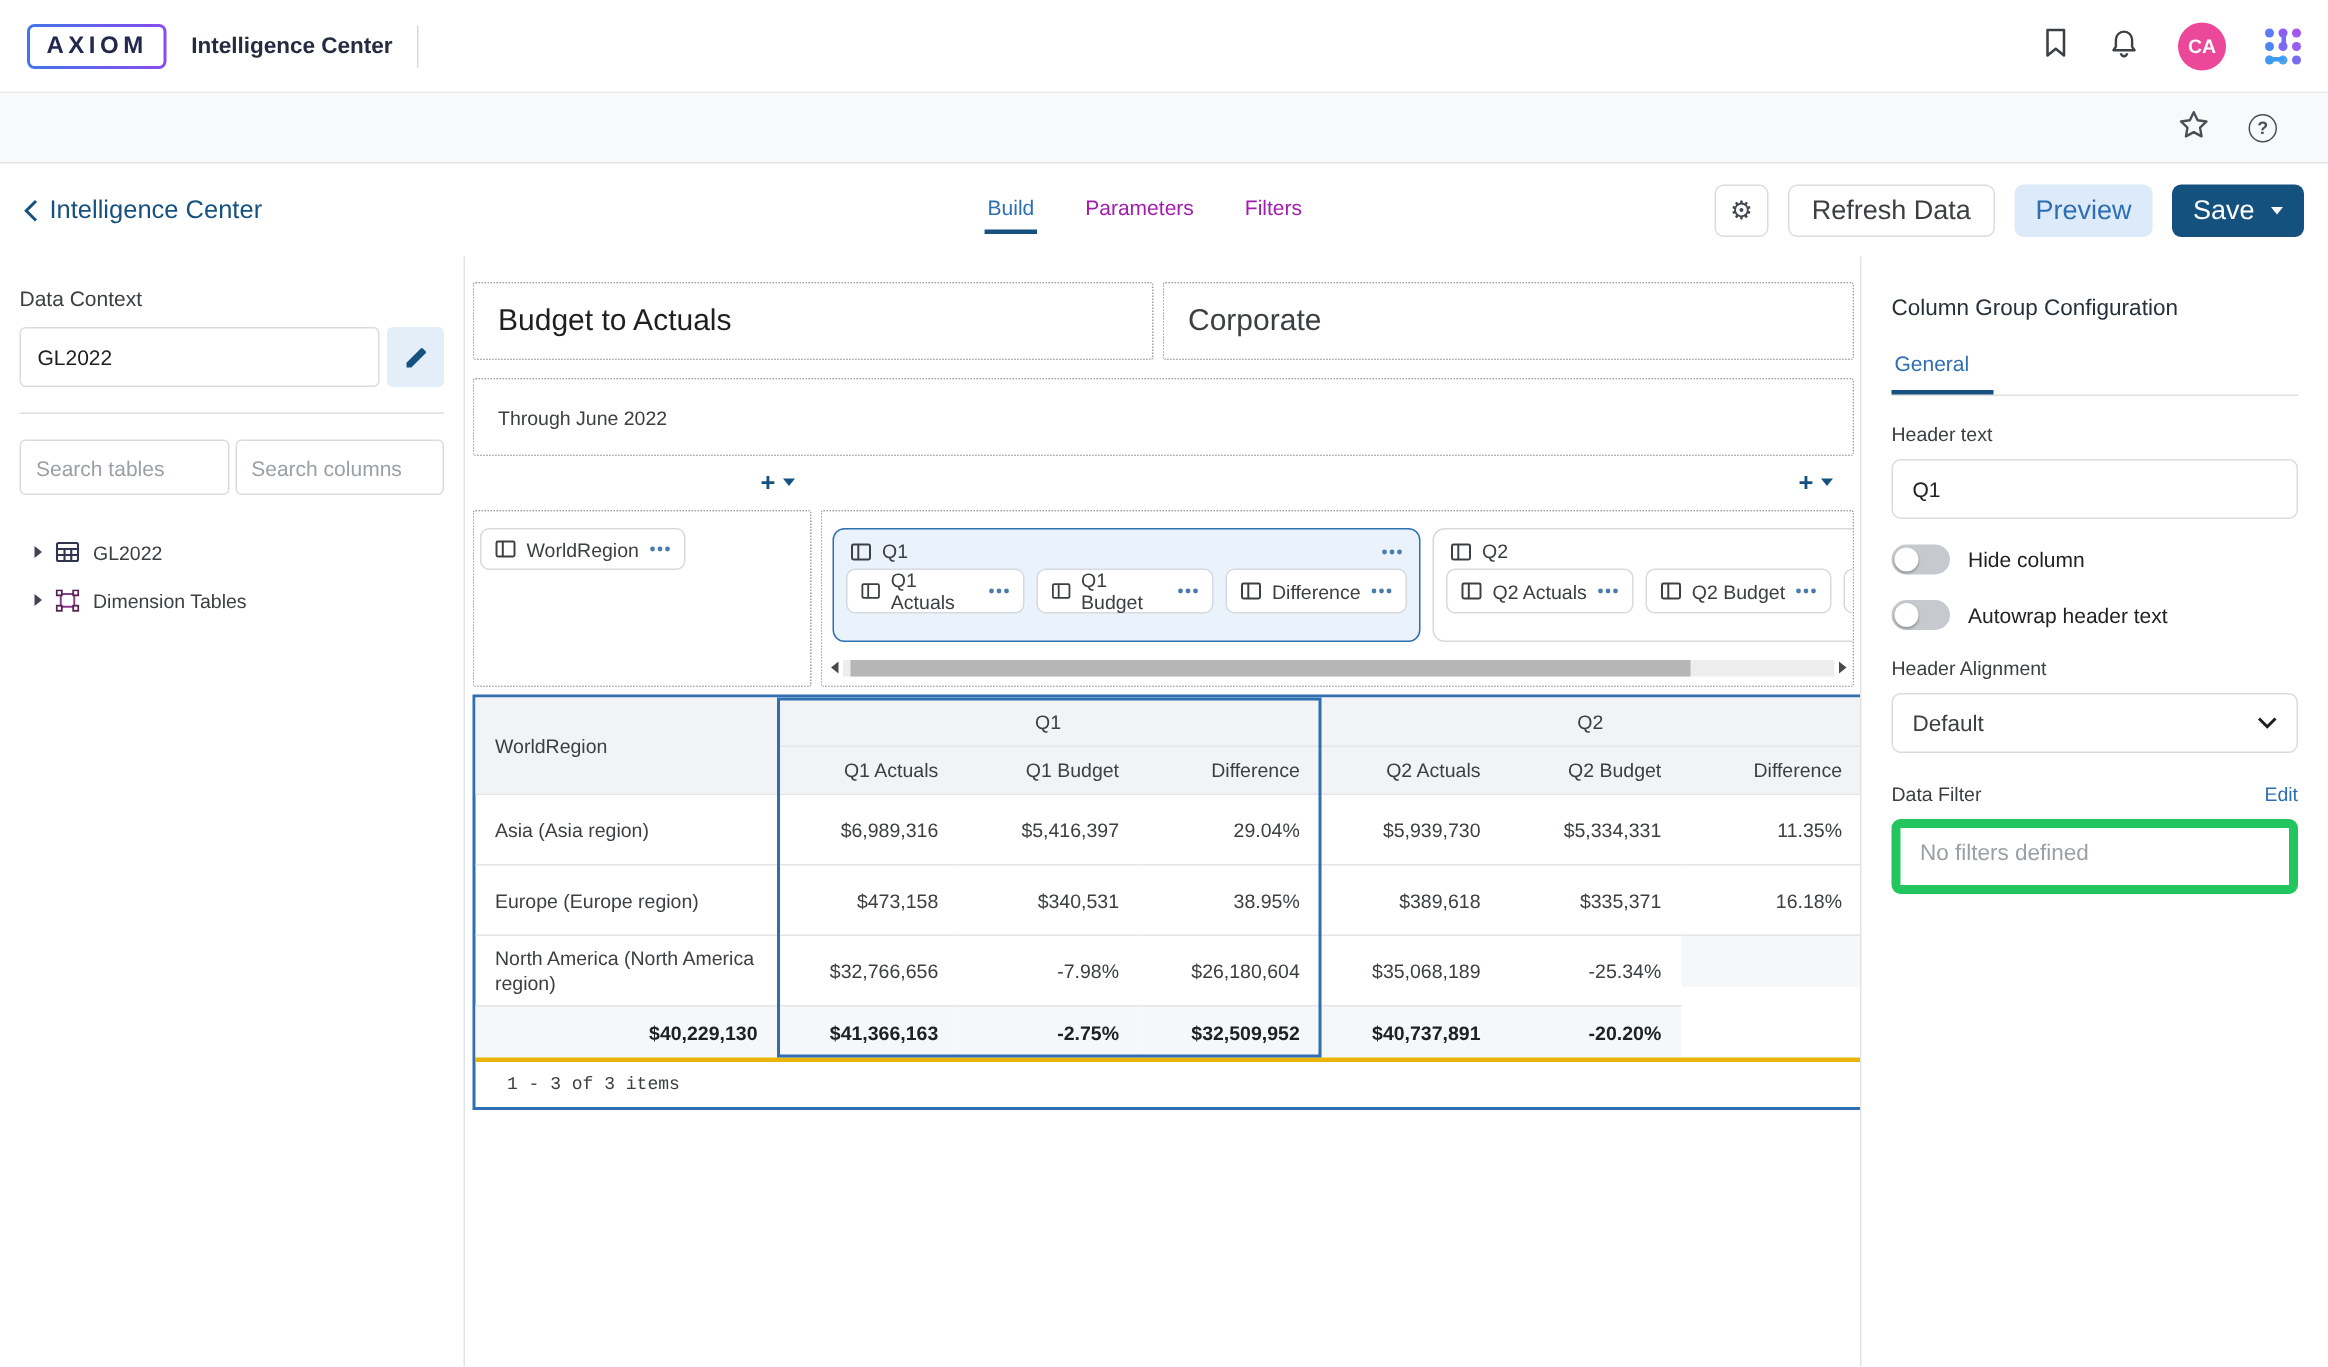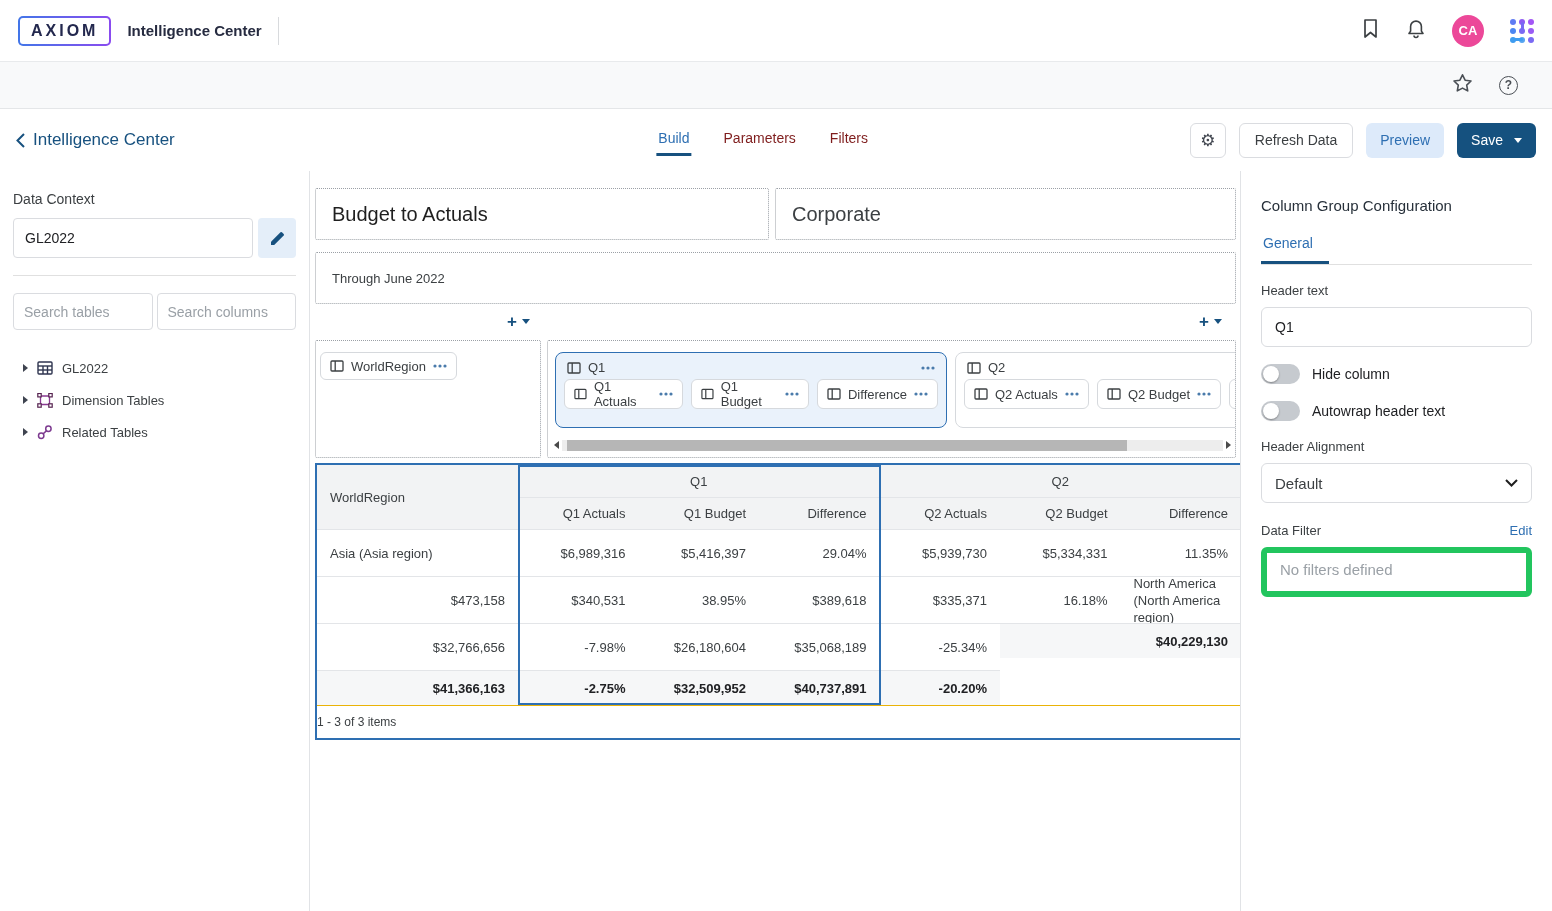--- a/index.html
+++ b/index.html
@@ -26,26 +26,26 @@
   
   .utilitybar { height:47px; background:#f8f9fa; border-bottom:1px solid #e4e6e8;
     display:flex; align-items:center; justify-content:flex-end; gap:26px; padding-right:34px; }
   .help-circle { width:19px; height:19px; border:1.7px solid #4a4f55; border-radius:50%;
     display:flex; align-items:center; justify-content:center; font-size:12px; font-weight:bold; color:#4a4f55; }
 
   
   .toolbar { height:62px; position:relative; display:flex; align-items:center; padding:0 16px; }
   .back-link { display:flex; align-items:center; gap:8px; color:#17517f; font-size:17px; font-weight:500; cursor:pointer; }
   .tabs { position:absolute; left:50%; transform:translateX(-56%); display:flex; gap:30px; }
-  .tab { font-size:14px; color:#7f1d1d; padding:10px 2px 14px; cursor:pointer; position:relative; }
+  .tab { font-size:14px; color:#a21caf; padding:10px 2px 14px; cursor:pointer; position:relative; }
   .tab.active { color:#2e6fb2; }
   .tab.active::after { content:""; position:absolute; left:0; right:0; bottom:4px; height:3px; background:#17517f; }
   .toolbar-btns { margin-left:auto; display:flex; align-items:center; gap:13px; }
   .btn { height:35px; border:1px solid #dadce0; border-radius:6px; background:#fff;
-    display:flex; align-items:center; justify-content:center; font-size:14px; color:#3c4043; cursor:pointer; }
+    display:flex; align-items:center; justify-content:center; font-size:18px; color:#3c4043; cursor:pointer; }
   .btn.icon-btn { width:36px; font-size:17px; color:#424750; }
   .btn.refresh { padding:0 15px; }
   .btn.preview { border:none; background:#ddeafa; color:#2e6fb2; padding:0 14px; }
   .btn.save { border:none; background:#15517f; color:#fff; padding:0 14px; gap:11px; font-weight:500; }
   .caret-down-w { width:0; height:0; border-left:4.5px solid transparent; border-right:4.5px solid transparent; border-top:5.5px solid #fff; }
 
   
   .content { display:flex; height:740px; }
   .sidebar { width:310px; border-right:1px solid #e1e3e6; padding:20px 13px; flex-shrink:0; }
   .side-label { font-size:14px; color:#3c4043; margin-bottom:11px; }
@@ -100,22 +100,22 @@
   .tgrid { display:grid; grid-template-columns:201px repeat(6,120.5px); }
   .cell { display:flex; align-items:center; }
   .hbg { background:#f2f3f4; }
   .rgn-head { grid-row:1/3; padding-left:13px; font-weight:500; color:#3c4043; }
   .ghead { grid-row:1; height:32px; justify-content:center; font-weight:500; }
   .shead { grid-row:2; height:32px; justify-content:flex-end; padding-right:13px; font-weight:500; border-top:1px solid #e3e5e8; }
   .drow-cell { height:47px; border-top:1px solid #e3e5e8; }
   .rgn-cell { padding:0 10px 0 13px; line-height:17px; }
   .num { justify-content:flex-end; padding-right:13px; }
   .tot-cell { height:35px; border-top:1px solid #e3e5e8; background:#f6f7f8; font-weight:bold; color:#202124; }
-  .tfoot { grid-column:1/-1; height:33px; border-top:1px solid #eab308; display:flex; align-items:center;
-    font-size:12px; color:#3c4043; }
+  .tfoot { grid-column:1/-1; height:33px; border-top:3px solid #eab308; display:flex; align-items:center;
+    padding-left:21px; font-size:12px; color:#3c4043;font-family:Liberation Mono, monospace; }
   .q1-overlay { position:absolute; left:201px; top:0; width:363px; height:240px;
     border:2px solid #2e6fb2; pointer-events:none; }
 
   
   .rpanel { width:312px; border-left:1px solid #e1e3e6; padding:26px 20px 0; flex-shrink:0; }
   .rp-title { font-size:15px; font-weight:500; color:#27303a; }
   .rp-tabs { margin-top:20px; border-bottom:1px solid #e0e0e0; }
   .rp-tab { display:inline-block; font-size:14px; color:#2e6fb2; padding:0 16px 10px 2px;
     border-bottom:3px solid #17517f; cursor:pointer; }
   .rp-label { font-size:13px; color:#3c4043; margin:18px 0 9px; }
@@ -240,29 +240,20 @@
         <span class="tree-caret"></span>
         <svg width="16" height="15" viewBox="0 0 16 15">
             <rect x="3.5" y="3" width="9" height="8.5" rx="1" fill="none" stroke="#8b3a94" stroke-width="1.3"></rect>
             <rect x="0.8" y="0.5" width="3.4" height="3.4" fill="#fff" stroke="#55224f" stroke-width="1.2"></rect>
             <rect x="11.8" y="0.5" width="3.4" height="3.4" fill="#fff" stroke="#55224f" stroke-width="1.2"></rect>
             <rect x="0.8" y="10.8" width="3.4" height="3.4" fill="#fff" stroke="#55224f" stroke-width="1.2"></rect>
             <rect x="11.8" y="10.8" width="3.4" height="3.4" fill="#fff" stroke="#55224f" stroke-width="1.2"></rect>
           </svg>
         <span>Dimension Tables</span>
       </div>
-      <div class="tree-item">
-        <span class="tree-caret"></span>
-        <svg width="16" height="15" viewBox="0 0 16 15">
-            <circle cx="4.2" cy="10.8" r="2.7" fill="none" stroke="#7d3b90" stroke-width="1.5"></circle>
-            <circle cx="11.4" cy="3.8" r="2.7" fill="none" stroke="#7d3b90" stroke-width="1.5"></circle>
-            <line x1="6" y1="9" x2="9.6" y2="5.6" stroke="#7d3b90" stroke-width="1.5"></line>
-          </svg>
-        <span>Related Tables</span>
-      </div>
     </div>
   </div>
 
   <div class="canvas">
     <div class="title-row">
       <div class="dotted box-title">Budget to Actuals</div>
       <div class="dotted box-entity">Corporate</div>
     </div>
     <div class="dotted box-sub">Through June 2022</div>
 
@@ -418,20 +409,21 @@
         <div class="cell hbg shead" style="grid-column:7">Difference</div>
 
         <div class="cell drow-cell rgn-cell">Asia (Asia region)</div>
         <div class="cell drow-cell num">$6,989,316</div>
         <div class="cell drow-cell num">$5,416,397</div>
         <div class="cell drow-cell num">29.04%</div>
         <div class="cell drow-cell num">$5,939,730</div>
         <div class="cell drow-cell num">$5,334,331</div>
         <div class="cell drow-cell num">11.35%</div>
 
+        <div class="cell drow-cell rgn-cell">Europe (Europe region)</div>
         <div class="cell drow-cell num">$473,158</div>
         <div class="cell drow-cell num">$340,531</div>
         <div class="cell drow-cell num">38.95%</div>
         <div class="cell drow-cell num">$389,618</div>
         <div class="cell drow-cell num">$335,371</div>
         <div class="cell drow-cell num">16.18%</div>
 
         <div class="cell drow-cell rgn-cell">North America (North America region)</div>
         <div class="cell drow-cell num">$32,766,656</div>
         <div class="cell drow-cell num">-7.98%</div>

